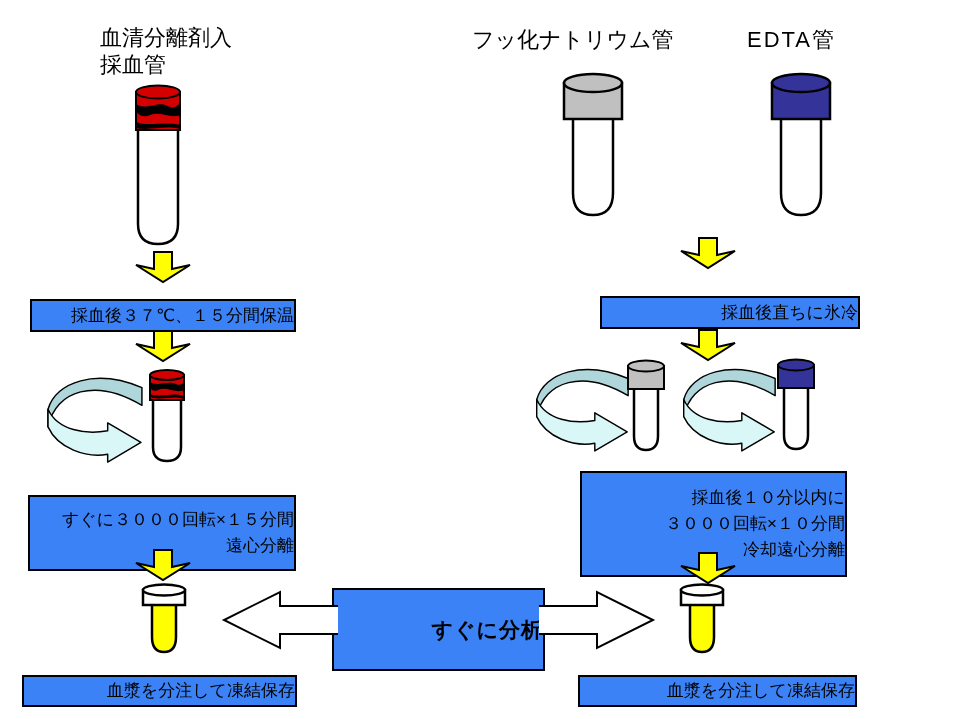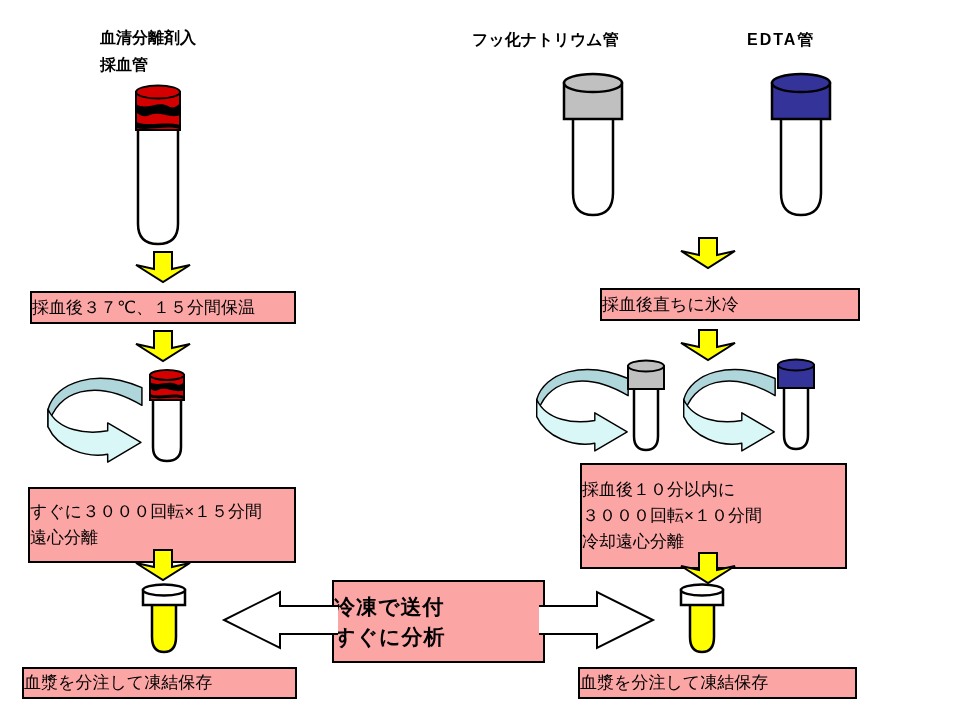--- a/index.html
+++ b/index.html
@@ -1,21 +1,21 @@
 <!DOCTYPE html>
 <html><head>
 <meta charset="utf-8">
 <style>
   html,body{margin:0;padding:0;background:#ffffff;}
   .canvas{position:relative;width:959px;height:719px;background:#ffffff;overflow:hidden;
           font-family:"Liberation Sans","DejaVu Sans",sans-serif;color:#000;}
-  .title{position:absolute;font-weight:bold;font-size:16px;line-height:27px;white-space:nowrap;}
-  .box{position:absolute;border:2px solid #000;background:#fca5a5;display:flex;flex-direction:column;
-       align-items:flex-start;justify-content:center;font-size:17px;line-height:26px;
-       text-align:center;white-space:nowrap;box-sizing:border-box;}
+  .title{position:absolute;font-weight:normal;font-size:22px;line-height:27px;white-space:nowrap;}
+  .box{position:absolute;border:2px solid #000;background:#3b82f6;display:flex;flex-direction:column;
+       align-items:flex-end;justify-content:center;font-size:17px;line-height:26px;
+       text-align:center;white-space:nowrap;box-sizing:border-box;margin-top:8px;}
   .box.bold{font-weight:bold;font-size:21px;line-height:30px;letter-spacing:1px;}
   svg{display:block;position:absolute;overflow:visible;}
 </style>
 </head>
 <body>
 
 <div class="canvas">
 
   <div class="title" style="left:100px;top:24px;">
     <div>血清分離剤入</div>
@@ -138,21 +138,20 @@
     <path d="M12,22 L12,55 Q12,70 24,70 Q36,70 36,55 L36,22 Z" stroke="#000" stroke-width="2.5" fill="#FFFF00"></path>
     <rect x="3" y="8" width="42" height="15" fill="#ffffff" stroke="#000" stroke-width="2.5"></rect>
     <ellipse cx="24" cy="8" rx="21" ry="5.5" fill="#ffffff" stroke="#000" stroke-width="2.5"></ellipse>
   </svg>
 
   <div class="box" style="left:578px;top:667px;width:279px;height:32px;">
     <span>血漿を分注して凍結保存</span>
   </div>
 
   <div class="box bold" style="left:332px;top:580px;width:213px;height:83px;">
-    <span>冷凍で送付</span>
     <span>すぐに分析</span>
   </div>
 
   <svg style="left:222px;top:588px;" width="116" height="64" viewBox="0 0 116 64">
     <path d="M116,18 L58,18 L58,4 L2,32 L58,60 L58,46 L116,46" fill="#ffffff" stroke="#000" stroke-width="2" stroke-linejoin="miter"></path>
   </svg>
 
   <svg style="left:539px;top:588px;" width="116" height="64" viewBox="0 0 116 64">
     <path d="M0,18 L58,18 L58,4 L114,32 L58,60 L58,46 L0,46" fill="#ffffff" stroke="#000" stroke-width="2" stroke-linejoin="miter"></path>
   </svg>

